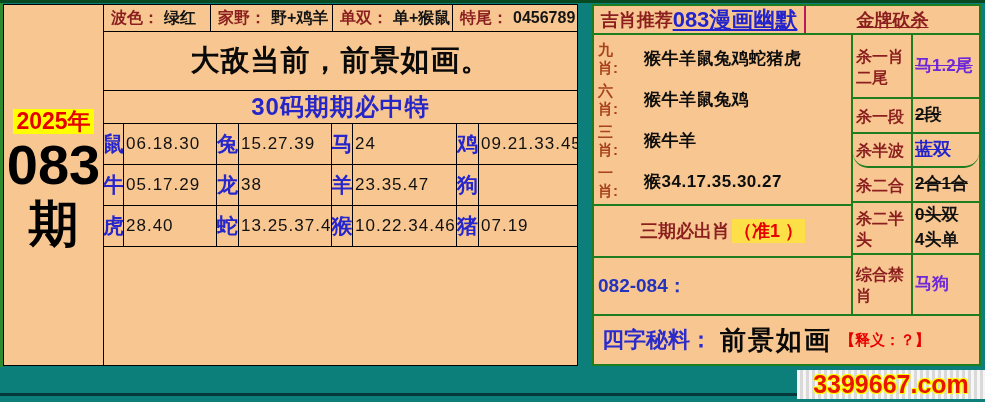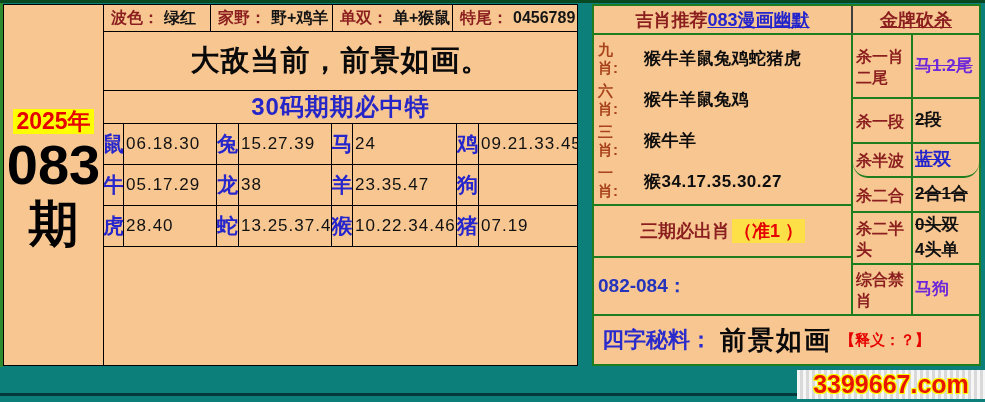--- a/index.html
+++ b/index.html
@@ -32,42 +32,42 @@
 
   .zodiac { display: grid; grid-template-columns: 20px 93px 22px 93px 21px 104px 22px 1fr; }
   .zc, .zn { height: 41px; border-right: 1px solid #000; border-bottom: 1px solid #000; display: flex; align-items: center; overflow: hidden; }
   .zc { justify-content: center; color: #2626CC; font-weight: bold; font-size: 21px; }
   .zn { padding-left: 2px; font-size: 17px; color: #111; letter-spacing: 1px; white-space: nowrap; }
   .zn.last { border-right: none; }
   .empty-area { flex: 1; }
 
   .right-panel { left: 592px; width: 389px; height: 362px; border: 2px solid #1E7D1E; display: flex; flex-direction: column; }
   .rp-header { height: 29px; display: flex; border-bottom: 2px solid #1E7D1E; }
-  .rp-h-left { width: 259px; border-right: 2px solid #404040; display: flex; align-items: center; justify-content: center; white-space: nowrap; }
+  .rp-h-left { width: 212px; border-right: 2px solid #be185d; display: flex; align-items: center; justify-content: center; white-space: nowrap; }
   .rp-h-prefix { color: #8B1E1E; font-weight: bold; font-size: 18px; }
-  .rp-h-link { color: #2424CC; font-weight: bold; font-size: 18px; text-decoration: underline; cursor: pointer; }
+  .rp-h-link { color: #2424CC; font-weight: bold; font-size: 22px; text-decoration: underline; cursor: pointer; }
   .rp-h-right { flex: 1; display: flex; align-items: center; justify-content: center; color: #8B1E1E; font-weight: bold; font-size: 18px; text-decoration: underline; }
 
   .rp-body { flex: 1; display: flex; }
   .rp-left { width: 259px; border-right: 2px solid #1E7D1E; display: flex; flex-direction: column; }
   .xiao-area { height: 171px; border-bottom: 2px solid #1E7D1E; padding: 3px 0 2px 4px; display: flex; flex-direction: column; justify-content: space-between; }
   .xiao-row { display: flex; align-items: center; flex: 1; }
   .xiao-label { width: 26px; color: #A8431E; font-weight: bold; font-size: 15px; line-height: 1.15; word-break: break-all; }
   .xiao-value { padding-left: 20px; font-weight: bold; font-size: 17px; color: #0d0d0d; letter-spacing: .5px; white-space: nowrap; }
   .three-period { height: 52px; border-bottom: 2px solid #1E7D1E; display: flex; align-items: center; justify-content: center; gap: 2px; }
   .tp-label { color: #8B1E1E; font-weight: bold; font-size: 18px; }
   .tp-highlight { background: #fde047; color: #E60000; font-weight: bold; font-size: 18px; padding: 0 2px; }
   .range-row { flex: 1; display: flex; align-items: center; padding-left: 4px; gap: 16px; white-space: nowrap; }
   .range-label { color: #2433BB; font-weight: bold; font-size: 19px; }
   .range-value { color: #0d0d0d; font-weight: bold; font-size: 20px; letter-spacing: 2px; }
   .range-hl { background: #FFFF00; }
 
   .rp-right { flex: 1; display: flex; flex-direction: column; }
   .kill-row { display: flex; border-bottom: 2px solid #1E7D1E; }
-  .kill-row.r1 { height: 64px; } .kill-row.r2 { height: 45px; } .kill-row.r3 { height: 34px; border-radius: 15px; }
+  .kill-row.r1 { height: 64px; } .kill-row.r2 { height: 35px; } .kill-row.r3 { height: 34px; border-radius: 15px; }
   .kill-row.r4 { height: 35px; } .kill-row.r5 { height: 52px; } .kill-row.r6 { flex: 1; border-bottom: none; }
   .kill-label { width: 60px; border-right: 2px solid #1E7D1E; color: #8B1E1E; font-weight: bold; font-size: 16px; line-height: 1.3; padding: 3px 0 0 3px; display: flex; align-items: center; }
   .kill-value { flex: 1; display: flex; align-items: center; padding-left: 2px; font-size: 17px; font-weight: bold; color: #111; flex-wrap: wrap; line-height: 1.2; }
   .strike { text-decoration: line-through; }
   .v-maroon { color: #6d28d9; }
   .v-blue { color: #2424CC; font-size: 18px; }
 
   .secret-row { height: 50px; border-top: 2px solid #1E7D1E; display: flex; align-items: center; padding-left: 8px; gap: 8px; white-space: nowrap; }
   .secret-label { color: #2B2BCC; font-weight: bold; font-size: 22px; }
   .secret-value { color: #0a0a0a; font-weight: bold; font-size: 26px; letter-spacing: 2px; }

